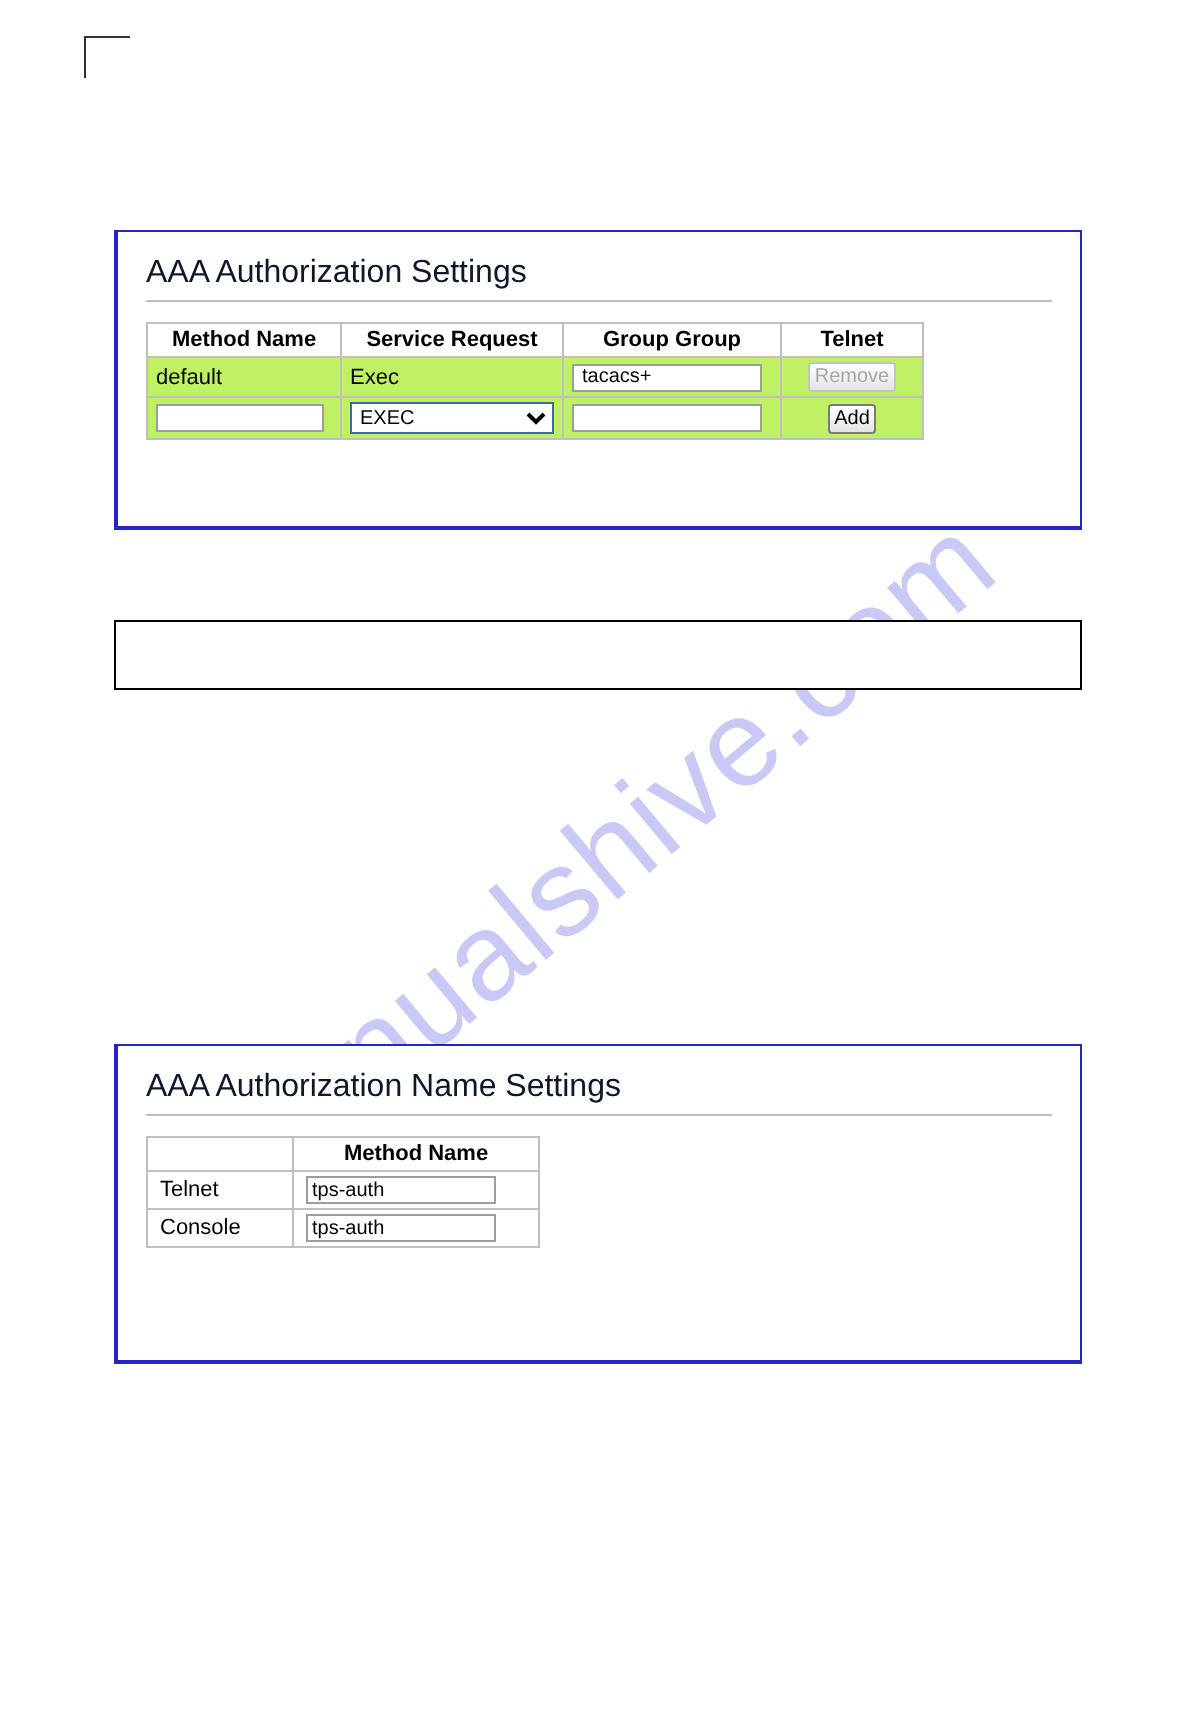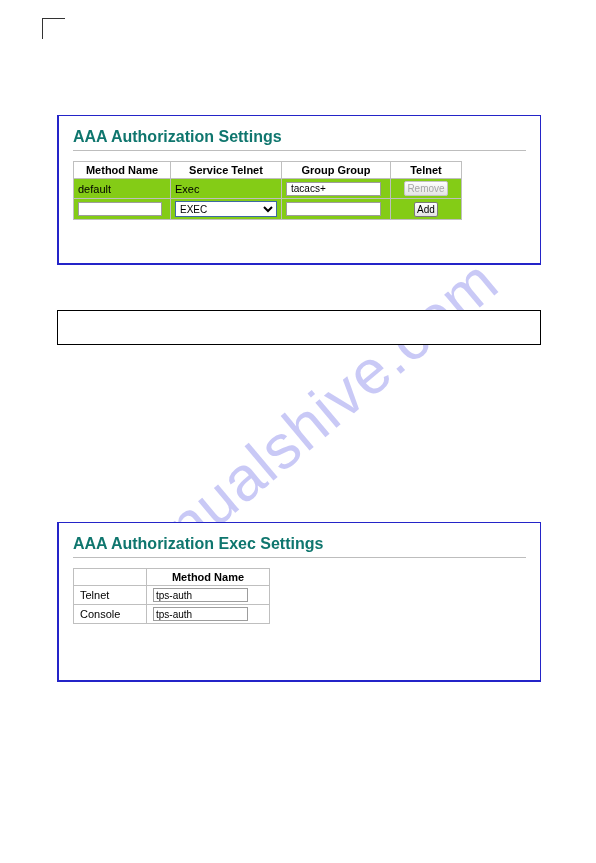--- a/index.html
+++ b/index.html
@@ -28,37 +28,37 @@
     border-bottom-width: 2px;
     background: #fff;
     box-sizing: border-box;
     padding: 10px 14px 16px 14px;
   }
   .panel-1 { left: 57px; top: 115px; width: 484px; height: 150px; }
   .panel-cli { left: 57px; top: 310px; width: 484px; height: 35px; border-color: #000; border-width: 1px; }
   .panel-2 { left: 57px; top: 522px; width: 484px; height: 160px; }
   .panel-title {
     font-size: 16px;
-    font-weight: bold;
-    color: #0f766e;
+    font-weight: normal;
+    color: #0f172a;
     margin: 2px 0 4px 0;
   }
   .rule {
     border: none;
     border-top: 1px solid #bdbdbd;
     margin: 4px 0 10px 0;
   }
   table.grid {
     border-collapse: collapse;
     font-size: 11px;
   }
   table.grid th, table.grid td {
     border: 1px solid #bfbfbf;
     padding: 2px 4px;
-    background: #84cc16;
+    background: #bef264;
   }
   table.grid th {
     font-weight: bold;
     text-align: center;
     background: #fff;
   }
   .grid input[type="text"] {
     width: 95%;
     font-size: 10px;
     border: 1px solid #9d9d9d;
@@ -132,21 +132,21 @@
 
 <div class="watermark">manualshive.com</div>
 
 <div class="panel panel-1">
   <div class="panel-title">AAA Authorization Settings</div>
   <hr class="rule">
   <table class="grid">
     <tbody>
         <tr>
       <th class="col-method">Method Name</th>
-      <th class="col-service">Service Telnet</th>
+      <th class="col-service">Service Request</th>
       <th class="col-group">Group Group</th>
       <th class="col-action">Telnet</th>
     </tr>
     <tr>
       <td class="cell-left">default</td>
       <td class="cell-left">Exec</td>
       <td><input type="text" value="tacacs+" style=""></td>
       <td class="col-action"><button class="btn" disabled="">Remove</button></td>
     </tr>
     <tr>
@@ -159,21 +159,21 @@
       <td><input type="text" value="" style=""></td>
       <td class="col-action"><button class="btn">Add</button></td>
     </tr>
   </tbody>
     </table>
 </div>
 
 <div class="panel panel-cli"></div>
 
 <div class="panel panel-2">
-  <div class="panel-title">AAA Authorization Exec Settings</div>
+  <div class="panel-title">AAA Authorization Name Settings</div>
   <hr class="rule">
   <table class="grid2">
     <tbody>
         <tr>
       <th style="width:60px;border-top:1px solid #bfbfbf;border-left:1px solid #bfbfbf;background:#fff;">&nbsp;</th>
       <th style="width:110px;">Method Name</th>
     </tr>
     <tr>
       <td>Telnet</td>
       <td><input type="text" value="tps-auth" style=""></td>

